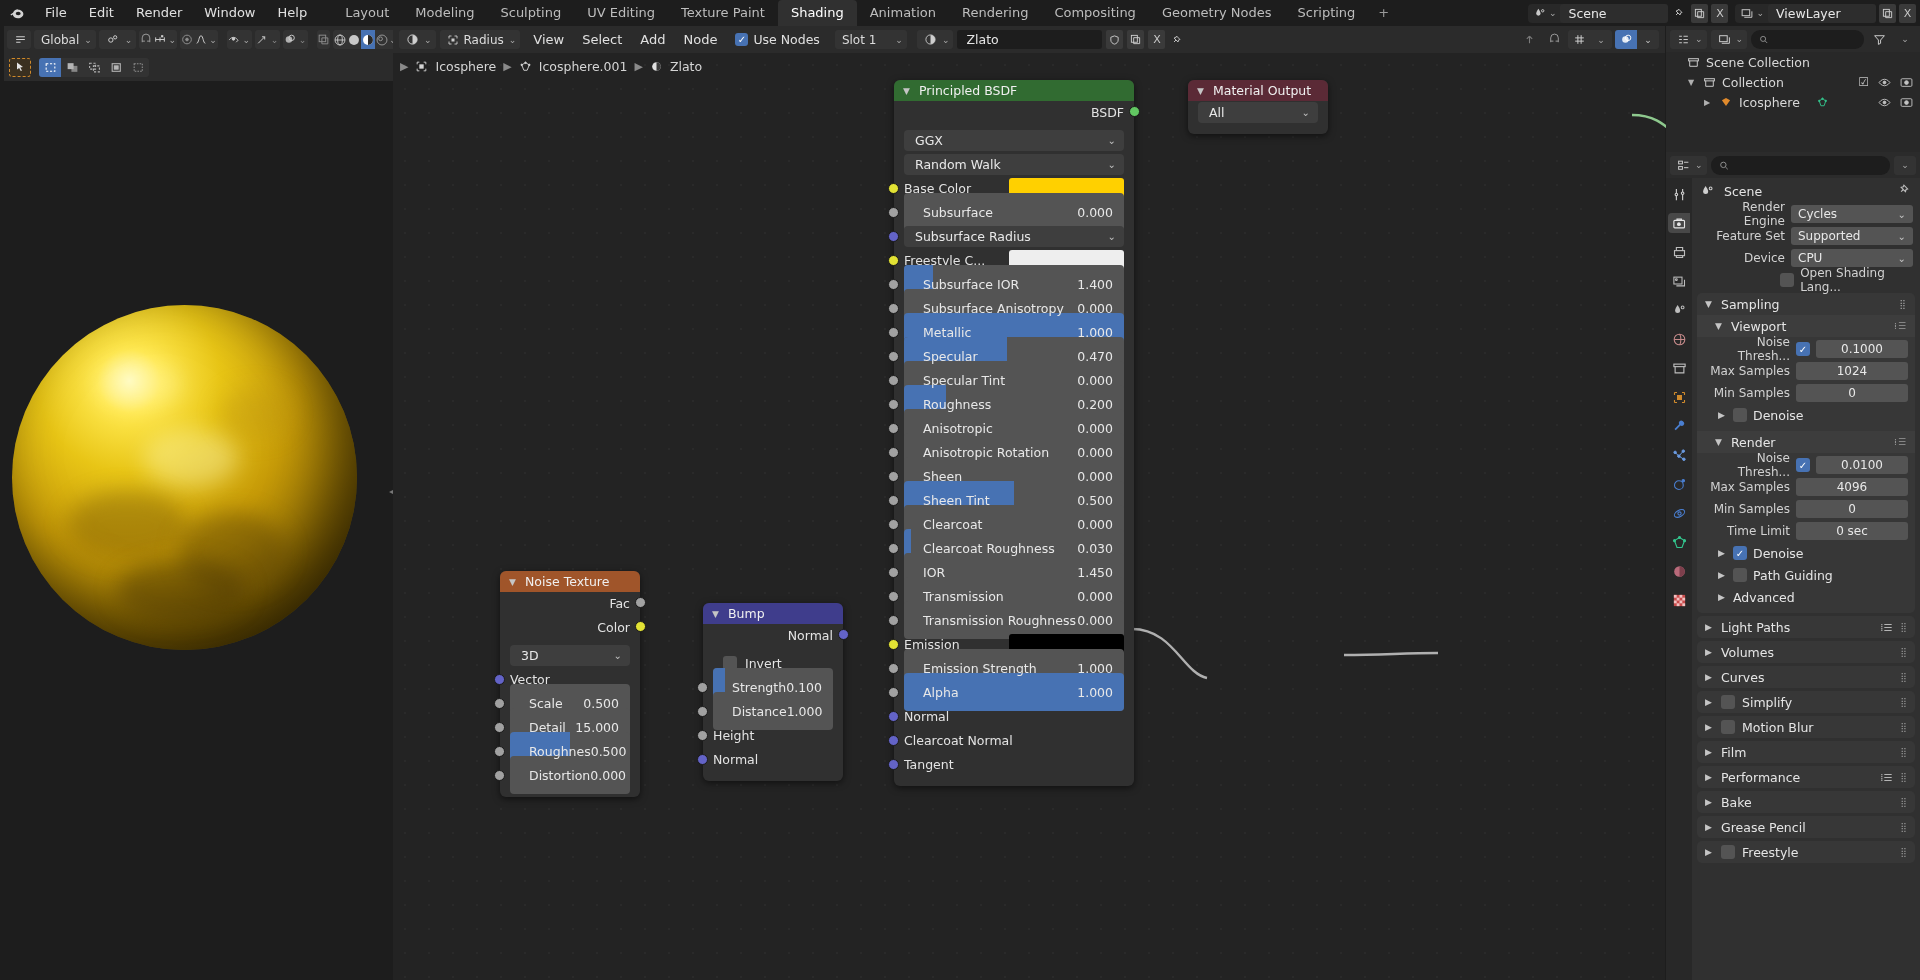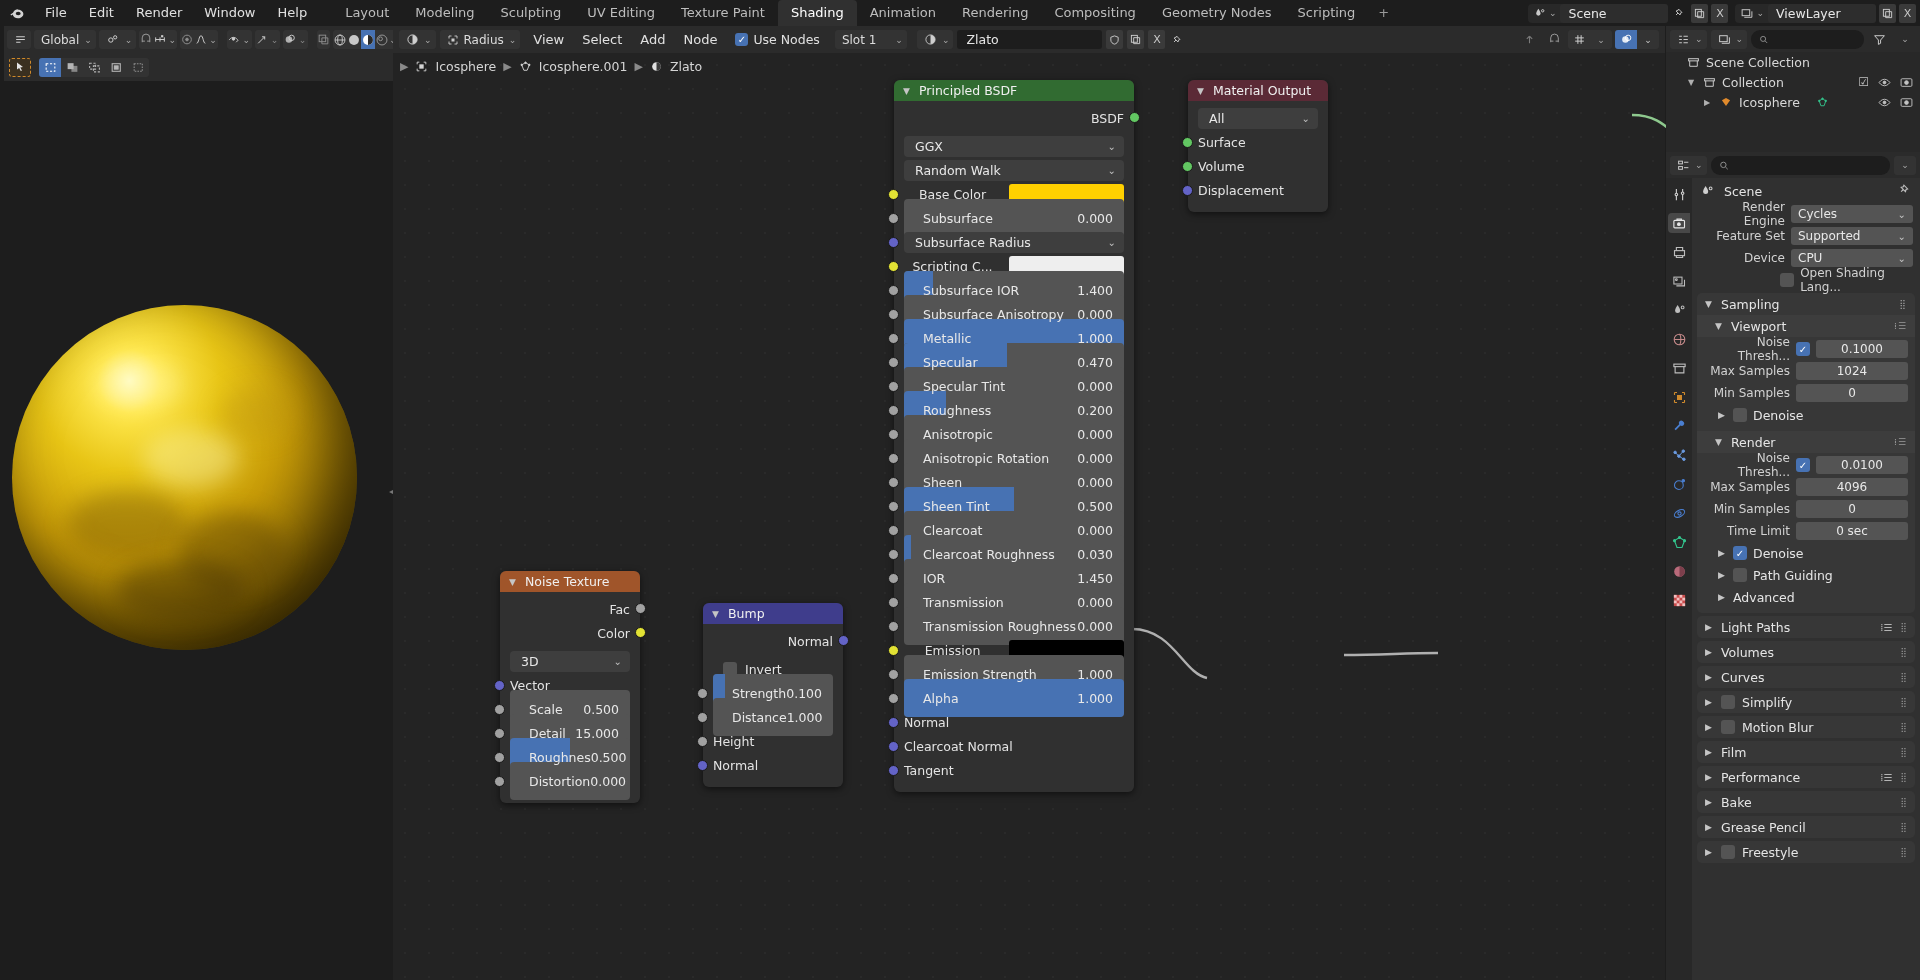--- a/index.html
+++ b/index.html
@@ -66,21 +66,21 @@
   .node-canvas { position:absolute; left:0; top:27px; width:1272px; height:927px;
     background:#232323;
     background-image: radial-gradient(circle, #2a2a2a 1px, transparent 1px);
     background-size: 24px 24px; }
 
   
   .node { position:absolute; background:#303030; border-radius:6px;
      box-shadow:0 2px 7px rgba(0,0,0,.55); }
   .node-head { height:21px; border-radius:6px 6px 0 0; display:flex; align-items:center;
     gap:7px; padding-left:9px; font-size:12.5px; color:#f0f0f0; }
-  .node-body { padding:6px 0 9px 0; position:relative;text-align:center; }
+  .node-body { padding:0 0 9px 0; position:relative; }
   .row { height:22px; display:flex; align-items:center; position:relative; margin:0 10px 2px 10px; }
   .sock { position:absolute; width:11px; height:11px; border-radius:50%; border:1px solid #1a1a1a; }
   .sock.gray { background:#a1a1a1; } .sock.yellow { background:#e2e234; }
   .sock.blue { background:#6363c7; } .sock.green { background:#62c762; }
   .slider { flex:1; height:38px; background:#545454; border-radius:4px; position:relative;
     display:flex; align-items:center; overflow:hidden; }
   .slider .fill { position:absolute; left:0; top:0; bottom:0; background:#4772b3; }
   .slider .lbl { position:relative; z-index:2; padding-left:19px; font-size:12.5px; color:#e8e8e8; }
   .slider .val { position:relative; z-index:2; margin-left:auto; padding-right:11px;
     font-size:12.5px; color:#e8e8e8; }
@@ -435,21 +435,21 @@
             </div>
           <div class="row">
             <span class="sock blue" style="left:-16px;"></span>
             <div class="select">
               <span>Subsurface Radius</span>
               <span class="cv">⌄</span>
             </div>
           </div>
           <div class="row">
             <span class="sock yellow" style="left:-16px;"></span>
-            <span class="plain-lbl" style="width:97px">Scripting C...</span>
+            <span class="plain-lbl" style="width:97px">Freestyle C...</span>
             <span class="swatch" id="sw-sss" style="background: rgb(238, 238, 238);"></span>
           </div>
           <div id="bsdf-slot-2">
               <div class="row">
                 <span class="sock gray" style="left: -16px;"></span>
                 <div class="slider">
                   <div class="fill" style="width: 13%;"></div>
                   <span class="lbl">Subsurface IOR</span>
                   <span class="val">1.400</span>
                 </div>
@@ -602,34 +602,20 @@
           <span class="tri">▼</span>
           <span>Material Output</span>
         </div>
         <div class="node-body">
           <div class="row">
             <div class="select">
               <span>All</span>
               <span class="cv">⌄</span>
             </div>
           </div>
-          <div id="matout-inputs">
-              <div class="row">
-                <span class="sock green" style="left: -16px;"></span>
-                <span class="plain-lbl">Surface</span>
-              </div>
-              <div class="row">
-                <span class="sock green" style="left: -16px;"></span>
-                <span class="plain-lbl">Volume</span>
-              </div>
-              <div class="row">
-                <span class="sock blue" style="left: -16px;"></span>
-                <span class="plain-lbl">Displacement</span>
-              </div>
-            </div>
         </div>
       </div>
 
       <div class="node" id="node-noise" style="left:107px; top:518px; width:140px;">
         <div class="node-head" id="noise-head" style="background: rgb(160, 85, 42);">
           <span class="tri">▼</span>
           <span>Noise Texture</span>
         </div>
         <div class="node-body">
           <div id="noise-outputs">

